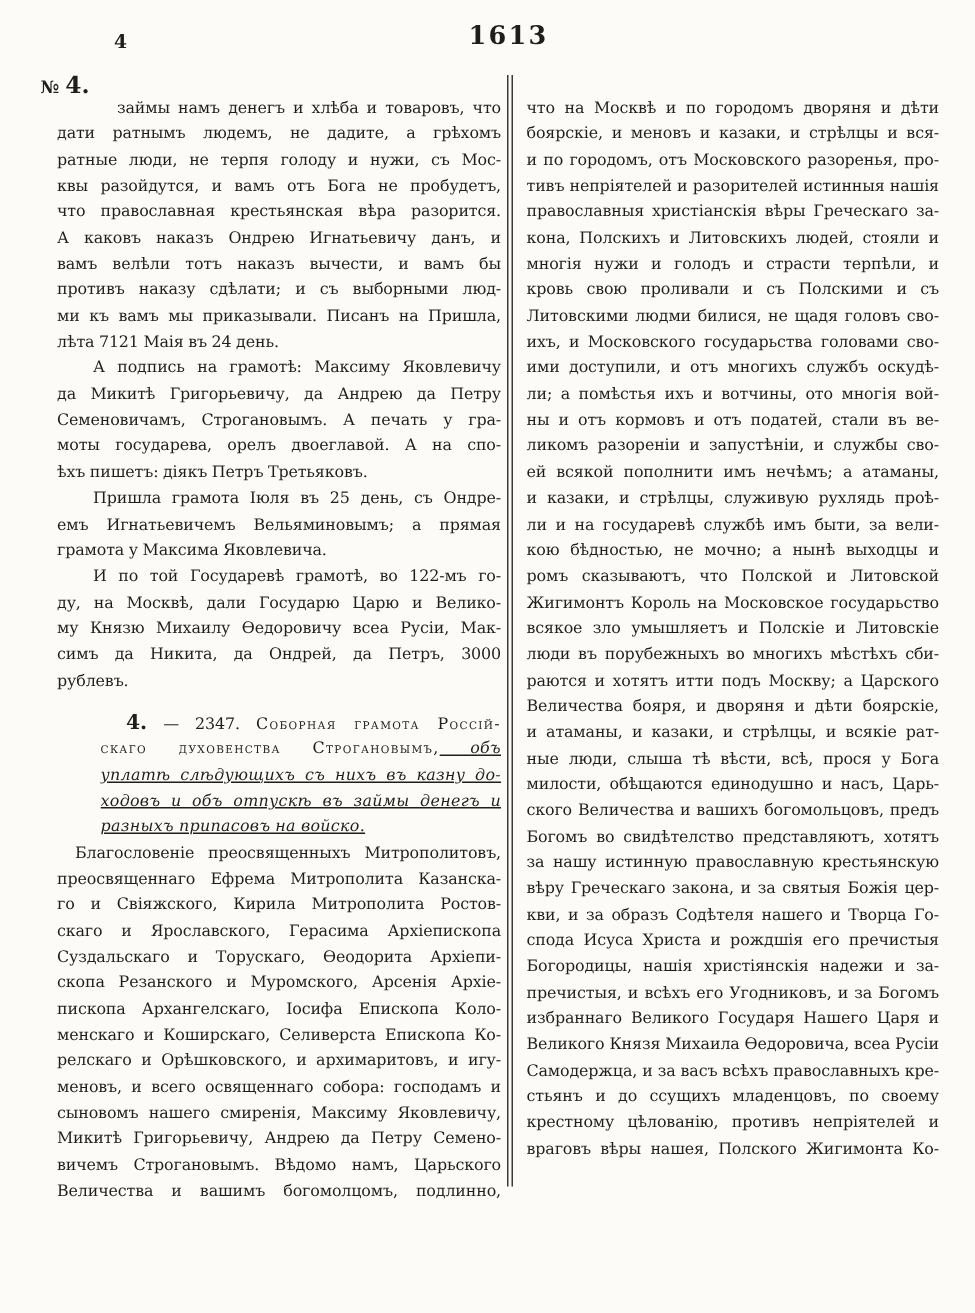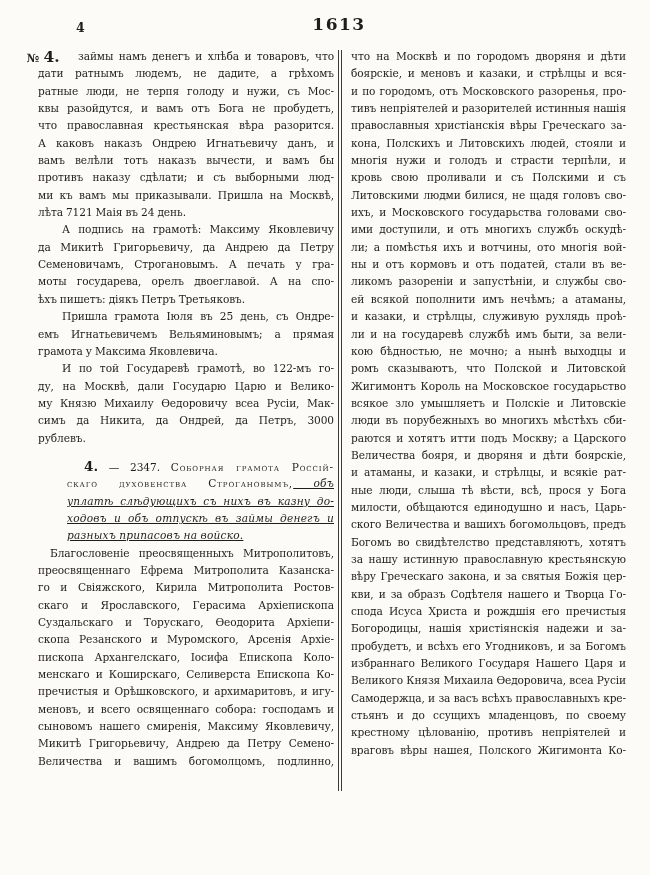--- a/index.html
+++ b/index.html
@@ -27,21 +27,21 @@
     text-align:center;
     font-size:17px;font-weight:bold;letter-spacing:1.5px;
   }
   
   .margin-label{
     position:absolute;left:27px;top:47px;white-space:nowrap;
   }
   .margin-label .no-sign{font-size:11.5px;font-weight:bold;}
   .margin-label .no-val{font-size:15.5px;font-weight:bold;margin-left:4px;}
   
-  .col{position:absolute;top:48px;}
+  .col{position:absolute;top:64px;}
   .col-left{left:38px;width:296px;}
   .col-right{left:351px;width:275px;}
   .divider{
     position:absolute;left:338px;top:50px;height:741px;width:4px;
     border-left:1.3px solid var(--rule);
     border-right:1.3px solid var(--rule);
   }
   
   .tline{
     height:17.35px;line-height:17.35px;overflow:hidden;
@@ -76,21 +76,21 @@
   <div class="col col-left">
     <div class="para hang-label">
         <div class="tline"><span>займы намъ денегъ и хлѣба и товаровъ, что</span></div>
         <div class="tline"><span>дати ратнымъ людемъ, не дадите, а грѣхомъ</span></div>
         <div class="tline"><span>ратные люди, не терпя голоду и нужи, съ Мос-</span></div>
         <div class="tline"><span>квы разойдутся, и вамъ отъ Бога не пробудетъ,</span></div>
         <div class="tline"><span>что православная крестьянская вѣра разорится.</span></div>
         <div class="tline"><span>А каковъ наказъ Ондрею Игнатьевичу данъ, и</span></div>
         <div class="tline"><span>вамъ велѣли тотъ наказъ вычести, и вамъ бы</span></div>
         <div class="tline"><span>противъ наказу сдѣлати; и съ выборными люд-</span></div>
-        <div class="tline"><span>ми къ вамъ мы приказывали. Пришла на Москвѣ,</span></div>
+        <div class="tline"><span>ми къ вамъ мы приказывали. Писанъ на Пришла,</span></div>
         <div class="tline last"><span>лѣта 7121 Маія въ 24 день.</span></div>
       </div>
     <div class="para ind">
         <div class="tline"><span>А подпись на грамотѣ: Максиму Яковлевичу</span></div>
         <div class="tline"><span>да Микитѣ Григорьевичу, да Андрею да Петру</span></div>
         <div class="tline"><span>Семеновичамъ, Строгановымъ. А печать у гра-</span></div>
         <div class="tline"><span>моты государева, орелъ двоеглавой. А на спо-</span></div>
         <div class="tline last"><span>ѣхъ пишетъ: діякъ Петръ Третьяковъ.</span></div>
       </div>
     <div class="para ind">
@@ -114,24 +114,25 @@
       </div>
     <div class="para ind-sm">
         <div class="tline"><span>Благословеніе преосвященныхъ Митрополитовъ,</span></div>
         <div class="tline"><span>преосвященнаго Ефрема Митрополита Казанска-</span></div>
         <div class="tline"><span>го и Свіяжского, Кирила Митрополита Ростов-</span></div>
         <div class="tline"><span>скаго и Ярославского, Герасима Архіепископа</span></div>
         <div class="tline"><span>Суздальскаго и Торускаго, Ѳеодорита Архіепи-</span></div>
         <div class="tline"><span>скопа Резанского и Муромского, Арсенія Архіе-</span></div>
         <div class="tline"><span>пископа Архангелскаго, Іосифа Епископа Коло-</span></div>
         <div class="tline"><span>менскаго и Коширскаго, Селиверста Епископа Ко-</span></div>
-        <div class="tline"><span>пречистыя и Орѣшковского, и архимаритовъ, и игу-</span></div>
+        <div class="tline"><span>релскаго и Орѣшковского, и архимаритовъ, и игу-</span></div>
         <div class="tline"><span>меновъ, и всего освященнаго собора: господамъ и</span></div>
         <div class="tline"><span>сыновомъ нашего смиренія, Максиму Яковлевичу,</span></div>
         <div class="tline"><span>Микитѣ Григорьевичу, Андрею да Петру Семено-</span></div>
+        <div class="tline"><span>вичемъ Строгановымъ. Вѣдомо намъ, Царьского</span></div>
         <div class="tline"><span>Величества и вашимъ богомолцомъ, подлинно,</span></div>
       </div>
   </div>
 
   <div class="divider"></div>
 
   <div class="col col-right">
     <div class="para">
         <div class="tline"><span>что на Москвѣ и по городомъ дворяня и дѣти</span></div>
         <div class="tline"><span>боярскіе, и меновъ и казаки, и стрѣлцы и вся-</span></div>
@@ -160,21 +161,21 @@
         <div class="tline"><span>и атаманы, и казаки, и стрѣлцы, и всякіе рат-</span></div>
         <div class="tline"><span>ные люди, слыша тѣ вѣсти, всѣ, прося у Бога</span></div>
         <div class="tline"><span>милости, обѣщаются единодушно и насъ, Царь-</span></div>
         <div class="tline"><span>ского Величества и вашихъ богомольцовъ, предъ</span></div>
         <div class="tline"><span>Богомъ во свидѣтелство представляютъ, хотятъ</span></div>
         <div class="tline"><span>за нашу истинную православную крестьянскую</span></div>
         <div class="tline"><span>вѣру Греческаго закона, и за святыя Божія цер-</span></div>
         <div class="tline"><span>кви, и за образъ Содѣтеля нашего и Творца Го-</span></div>
         <div class="tline"><span>спода Исуса Христа и рождшія его пречистыя</span></div>
         <div class="tline"><span>Богородицы, нашія христіянскія надежи и за-</span></div>
-        <div class="tline"><span>пробудетъ, и всѣхъ его Угодниковъ, и за Богомъ</span></div>
+        <div class="tline"><span>пречистыя, и всѣхъ его Угодниковъ, и за Богомъ</span></div>
         <div class="tline"><span>избраннаго Великого Государя Нашего Царя и</span></div>
         <div class="tline"><span>Великого Князя Михаила Ѳедоровича, всеа Русіи</span></div>
         <div class="tline"><span>Самодержца, и за васъ всѣхъ православныхъ кре-</span></div>
         <div class="tline"><span>стьянъ и до ссущихъ младенцовъ, по своему</span></div>
         <div class="tline"><span>крестному цѣлованію, противъ непріятелей и</span></div>
         <div class="tline"><span>враговъ вѣры нашея, Полского Жигимонта Ко-</span></div>
       </div>
   </div>
 
 </div>

